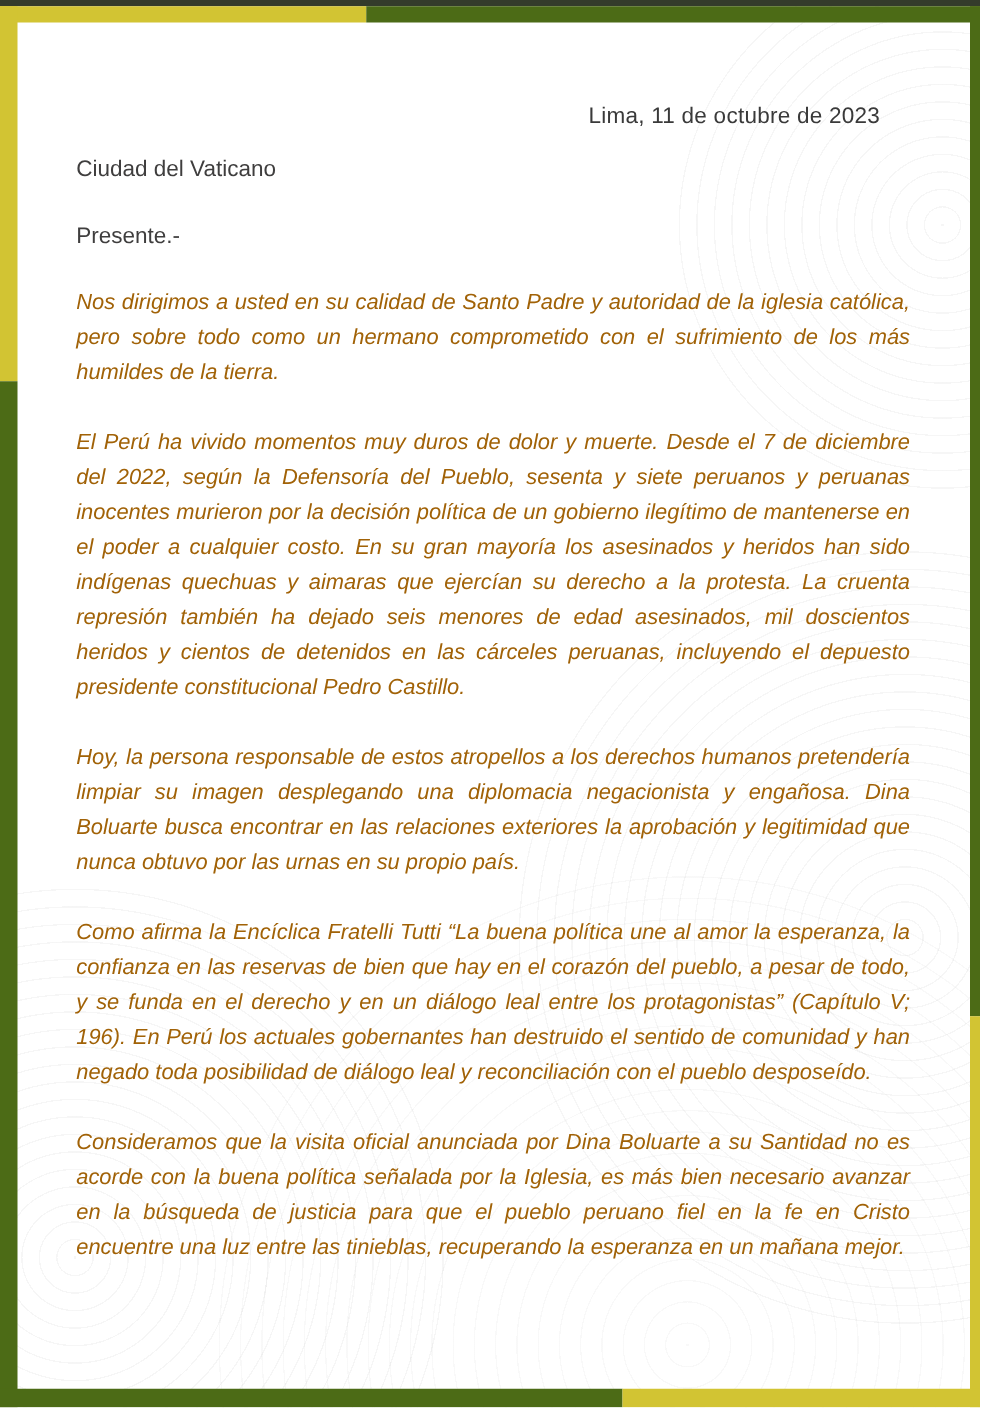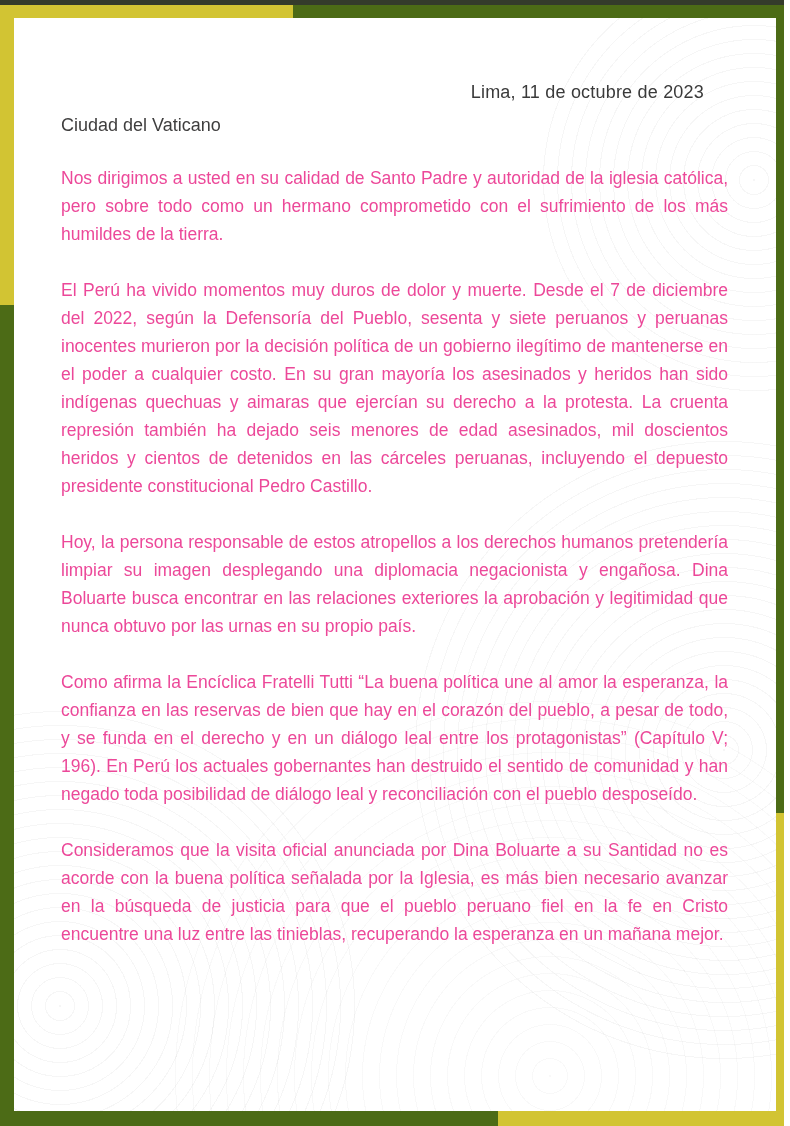--- a/index.html
+++ b/index.html
@@ -56,34 +56,35 @@
     color:#3a3a3a;
   }
   .recipient-name{
     margin:47px 0 0 0;
     font-size:21px;
     font-weight:bold;
     color:#313131;
     letter-spacing:.2px;
   }
   .recipient-city{
-    margin-top:12px;
+    margin-top:22px;
     font-size:18px;
   }
   .salutation{
     margin-top:32px;
     font-size:18px;
   }
   .para{
     margin:28px 0 0 0;
     font-size:17.5px;
     line-height:28px;
     text-align:justify;
     text-justify:inter-word;
-    color:#ec4899;
+    color:#a16207;
+    font-style:italic;
   }
 </style>
 </head>
 <body>
 
 <div class="canvas">
 
   <div class="pattern pat-top-right"></div>
   <div class="pattern pat-mid-right"></div>
   <div class="pattern pat-bottom-left"></div>
@@ -98,20 +99,21 @@
   <div class="strip right-yellow c-yellow"></div>
   <div class="strip bottom-green c-green"></div>
   <div class="strip bottom-yellow c-yellow"></div>
 
   <div class="content">
     <div class="date">Lima, 11 de octubre de 2023</div>
 
 
     <div class="recipient-city">Ciudad del Vaticano</div>
 
+    <div class="salutation">Presente.-</div>
 
     <p class="para">Nos dirigimos a usted en su calidad de Santo Padre y autoridad de la iglesia católica, pero sobre todo como un hermano comprometido con el sufrimiento de los más humildes de la tierra.</p>
     <p class="para">El Perú ha vivido momentos muy duros de dolor y muerte. Desde el 7 de diciembre del 2022, según la Defensoría del Pueblo, sesenta y siete peruanos y peruanas inocentes murieron por la decisión política de un gobierno ilegítimo de mantenerse en el poder a cualquier costo. En su gran mayoría los asesinados y heridos han sido indígenas quechuas y aimaras que ejercían su derecho a la protesta. La cruenta represión también ha dejado seis menores de edad asesinados, mil doscientos heridos y cientos de detenidos en las cárceles peruanas, incluyendo el depuesto presidente constitucional Pedro Castillo.</p>
     <p class="para">Hoy, la persona responsable de estos atropellos a los derechos humanos pretendería limpiar su imagen desplegando una diplomacia negacionista y engañosa. Dina Boluarte busca encontrar en las relaciones exteriores la aprobación y legitimidad que nunca obtuvo por las urnas en su propio país.</p>
     <p class="para">Como afirma la Encíclica Fratelli Tutti “La buena política une al amor la esperanza, la confianza en las reservas de bien que hay en el corazón del pueblo, a pesar de todo, y se funda en el derecho y en un diálogo leal entre los protagonistas” (Capítulo V; 196). En Perú los actuales gobernantes han destruido el sentido de comunidad y han negado toda posibilidad de diálogo leal y reconciliación con el pueblo desposeído.</p>
     <p class="para">Consideramos que la visita oficial anunciada por Dina Boluarte a su Santidad no es acorde con la buena política señalada por la Iglesia, es más bien necesario avanzar en la búsqueda de justicia para que el pueblo peruano fiel en la fe en Cristo encuentre una luz entre las tinieblas, recuperando la esperanza en un mañana mejor.</p>
   </div>
 
 </div>
 

